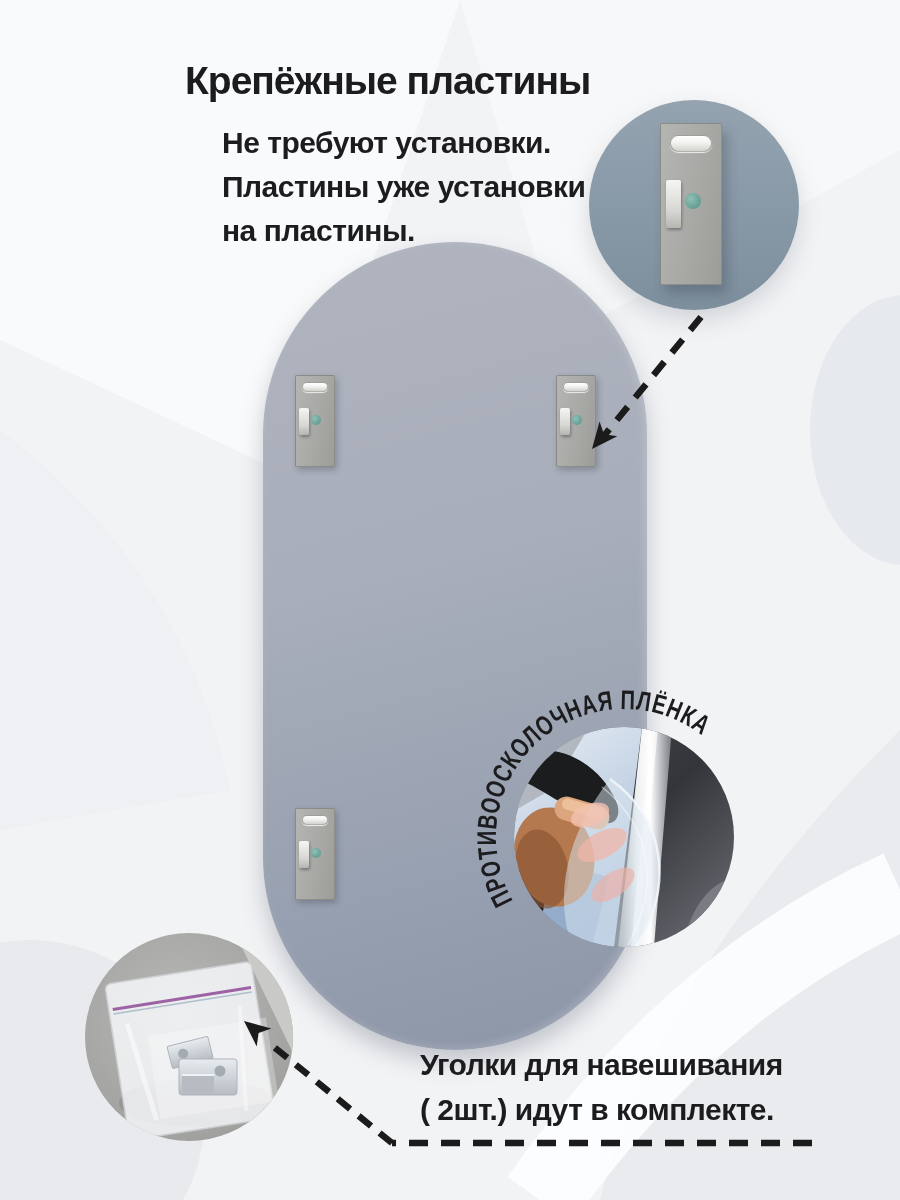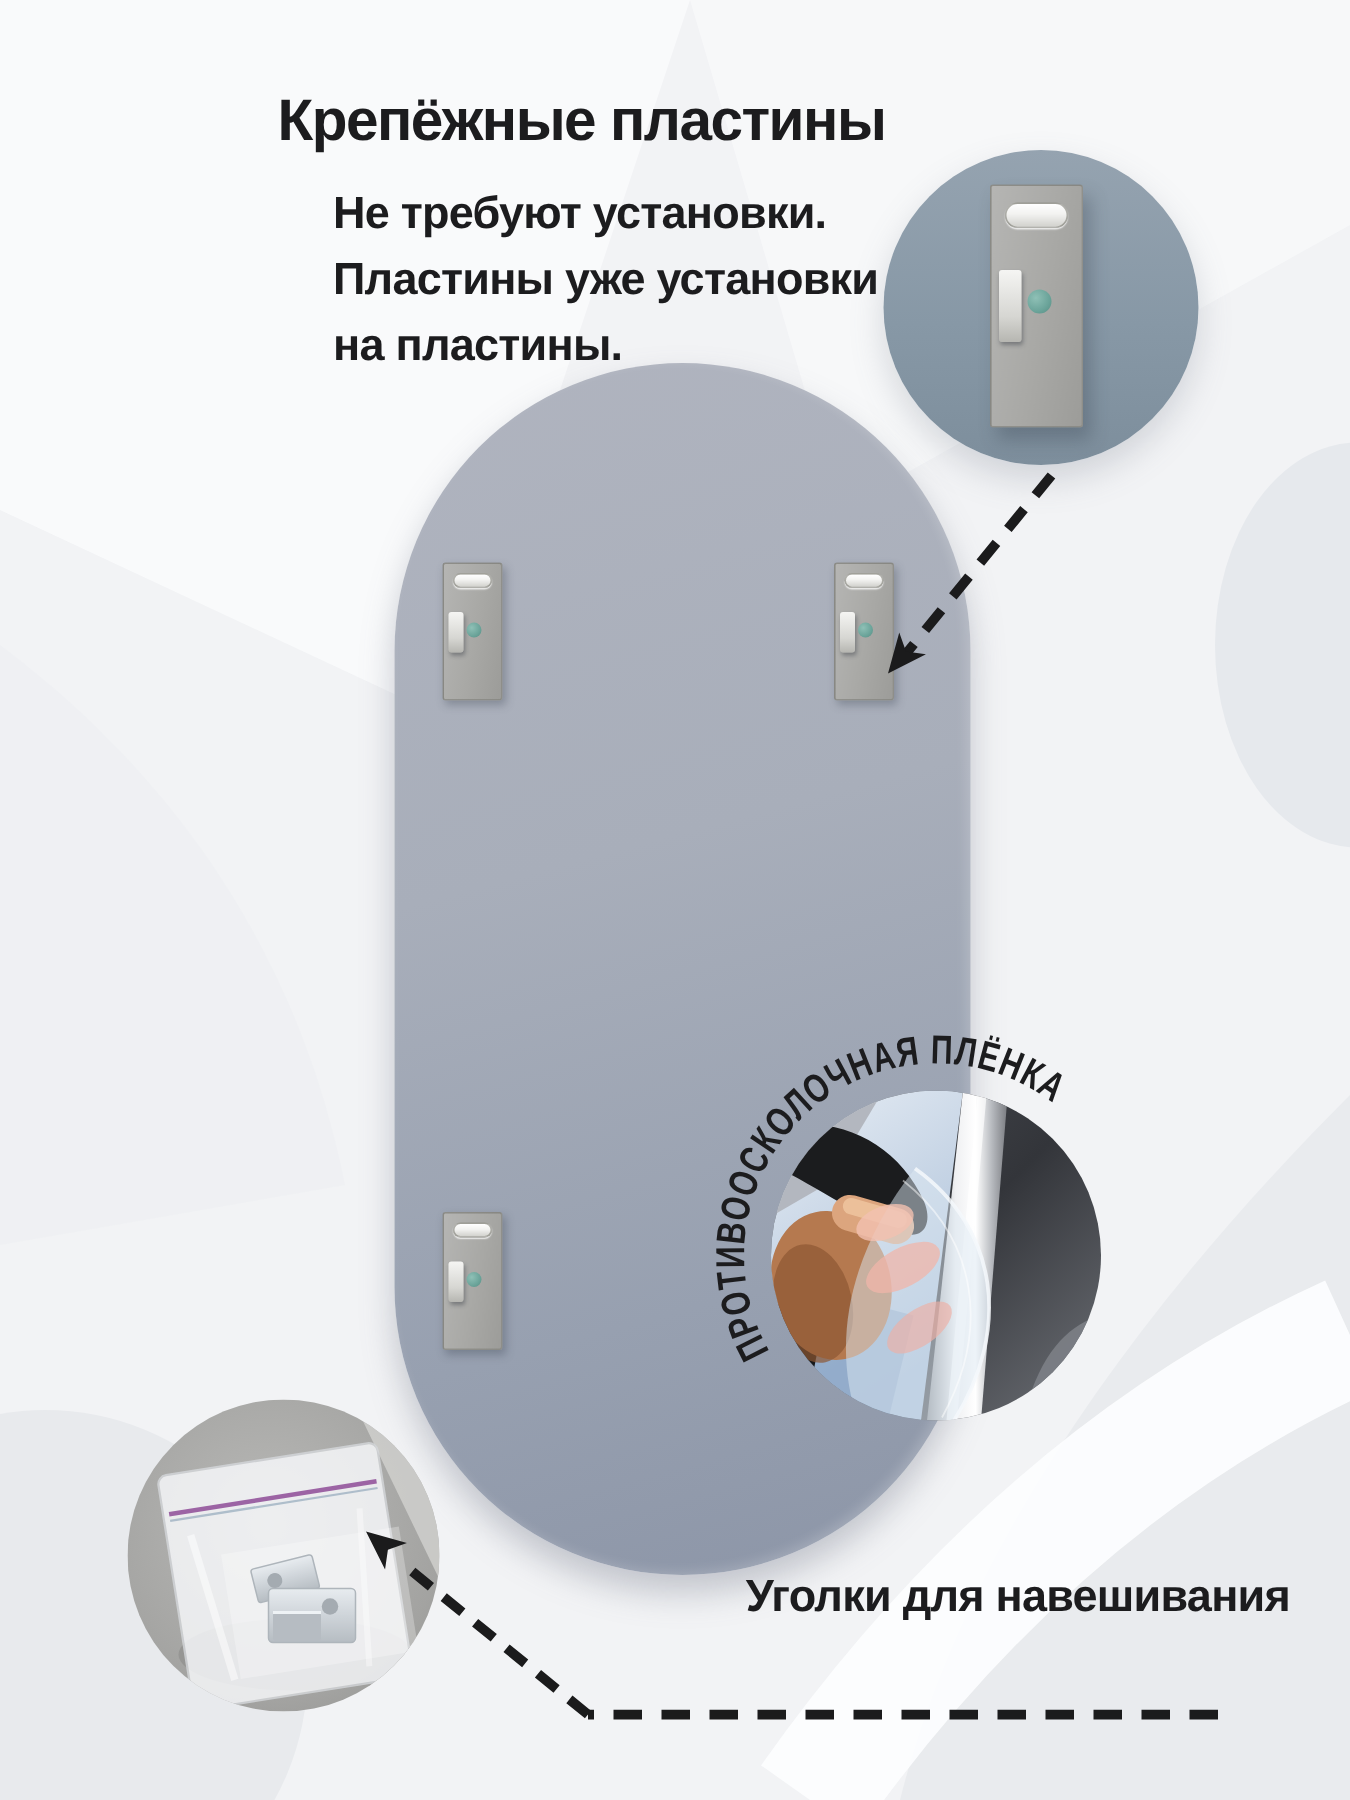--- a/index.html
+++ b/index.html
@@ -15,21 +15,21 @@
   .title{
     position:absolute; left:185px; top:60px; z-index:2; margin:0;
     font-size:39px; font-weight:700; letter-spacing:-1px; line-height:1.1;
   }
   .desc{
     position:absolute; left:198px; top:121px; z-index:2;
     font-size:30px; font-weight:700; letter-spacing:-0.5px; line-height:44px;margin-left:24px;
   }
   .footer{
     position:absolute; left:420px; top:1042px; width:440px; z-index:2;
-    text-align:right; font-size:30px; font-weight:700; letter-spacing:-0.5px; line-height:45px;
+    text-align:left; font-size:30px; font-weight:700; letter-spacing:-0.5px; line-height:45px;
   }
 
   
   .mirror{
     position:absolute; left:263px; top:242px; width:384px; height:808px; z-index:1;
     border-radius:192px;
     background:linear-gradient(165deg,#b0b4bf 0%,#a8aeba 40%,#97a0b0 75%,#8c95a7 100%);
     box-shadow:0 12px 22px rgba(105,113,128,.35), inset -3px -2px 8px rgba(255,255,255,.18);
   }
 
@@ -228,15 +228,16 @@
     </g>
     <g>
       <line x1="812" y1="1143" x2="392" y2="1143" stroke="#1b1b1c" stroke-width="6.5" stroke-dasharray="19 13"></line>
       <line x1="392" y1="1143" x2="274" y2="1047" stroke="#1b1b1c" stroke-width="6.5" stroke-dasharray="16 11"></line>
       <polygon points="244,1021 271.3,1028.6 258.6,1033.1 256.7,1046.4" fill="#1b1b1c"></polygon>
     </g>
   </svg>
 
   <div class="footer">
     <div>Уголки для навешивания</div>
+    <div>( 2шт.) идут в комплекте.</div>
   </div>
 
 </div>
 
 </body></html>

